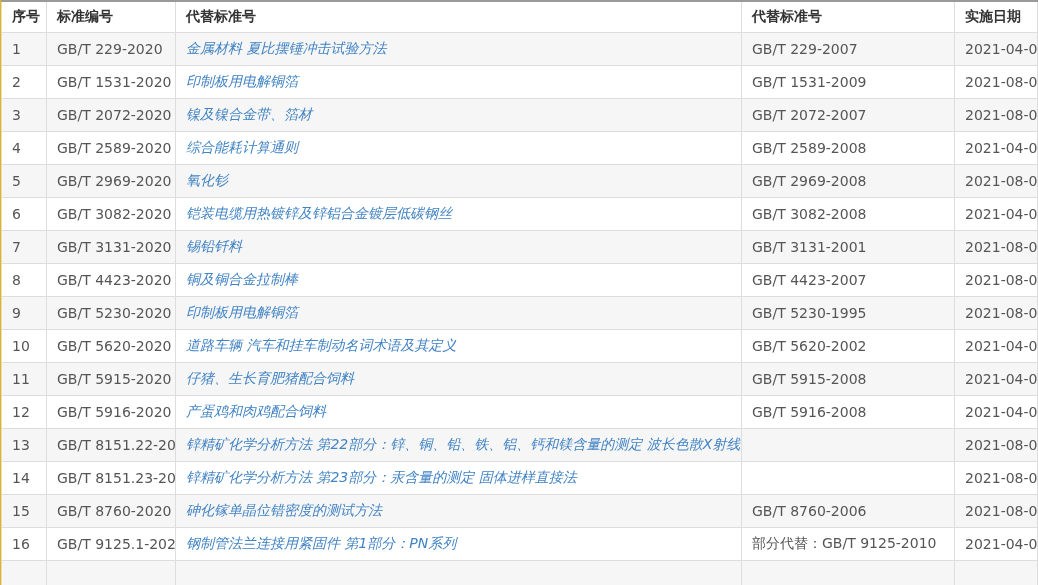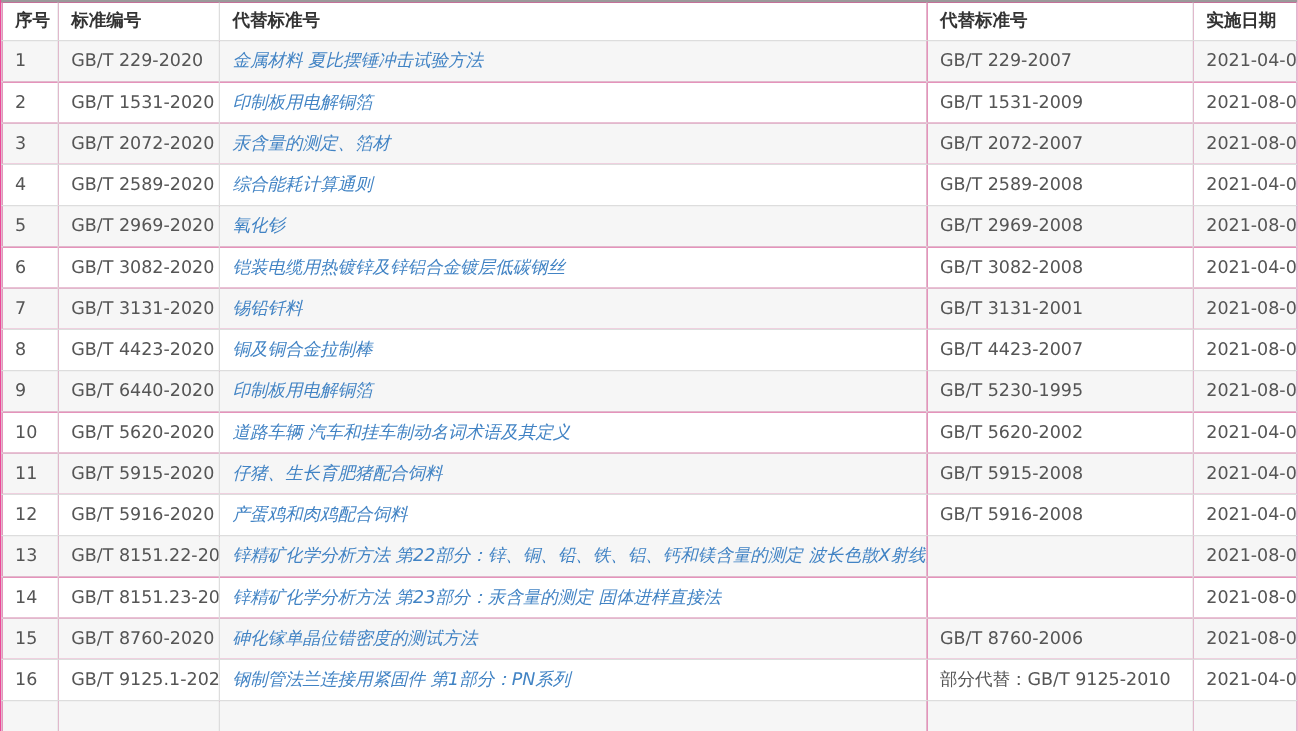--- a/index.html
+++ b/index.html
@@ -5,21 +5,21 @@
   * { margin: 0; padding: 0; box-sizing: border-box; }
   html, body { background: #fff; }
   body {
     font-family: "DejaVu Sans", "Liberation Sans", sans-serif;
     font-size: 14px;
   }
   .page {
     width: 1038px;
     height: 585px;
     overflow: hidden;
-    background: #ec4899;
+    background: #eab308;
     position: relative;
   }
   table.standards {
     width: 1036px;
     margin-left: 1px;
     border-collapse: collapse;
     table-layout: fixed;
     border-top: 2px solid #9a9a9a;
   }
   table.standards th,
@@ -84,21 +84,21 @@
         <tr>
           <td>2</td>
           <td>GB/T 1531-2020</td>
           <td><a class="std-link">印制板用电解铜箔</a></td>
           <td>GB/T 1531-2009</td>
           <td>2021-08-01</td>
         </tr>
         <tr>
           <td>3</td>
           <td>GB/T 2072-2020</td>
-          <td><a class="std-link">汞含量的测定、箔材</a></td>
+          <td><a class="std-link">镍及镍合金带、箔材</a></td>
           <td>GB/T 2072-2007</td>
           <td>2021-08-01</td>
         </tr>
         <tr>
           <td>4</td>
           <td>GB/T 2589-2020</td>
           <td><a class="std-link">综合能耗计算通则</a></td>
           <td>GB/T 2589-2008</td>
           <td>2021-04-01</td>
         </tr>
@@ -125,21 +125,21 @@
         </tr>
         <tr>
           <td>8</td>
           <td>GB/T 4423-2020</td>
           <td><a class="std-link">铜及铜合金拉制棒</a></td>
           <td>GB/T 4423-2007</td>
           <td>2021-08-01</td>
         </tr>
         <tr>
           <td>9</td>
-          <td>GB/T 6440-2020</td>
+          <td>GB/T 5230-2020</td>
           <td><a class="std-link">印制板用电解铜箔</a></td>
           <td>GB/T 5230-1995</td>
           <td>2021-08-01</td>
         </tr>
         <tr>
           <td>10</td>
           <td>GB/T 5620-2020</td>
           <td><a class="std-link">道路车辆 汽车和挂车制动名词术语及其定义</a></td>
           <td>GB/T 5620-2002</td>
           <td>2021-04-01</td>

